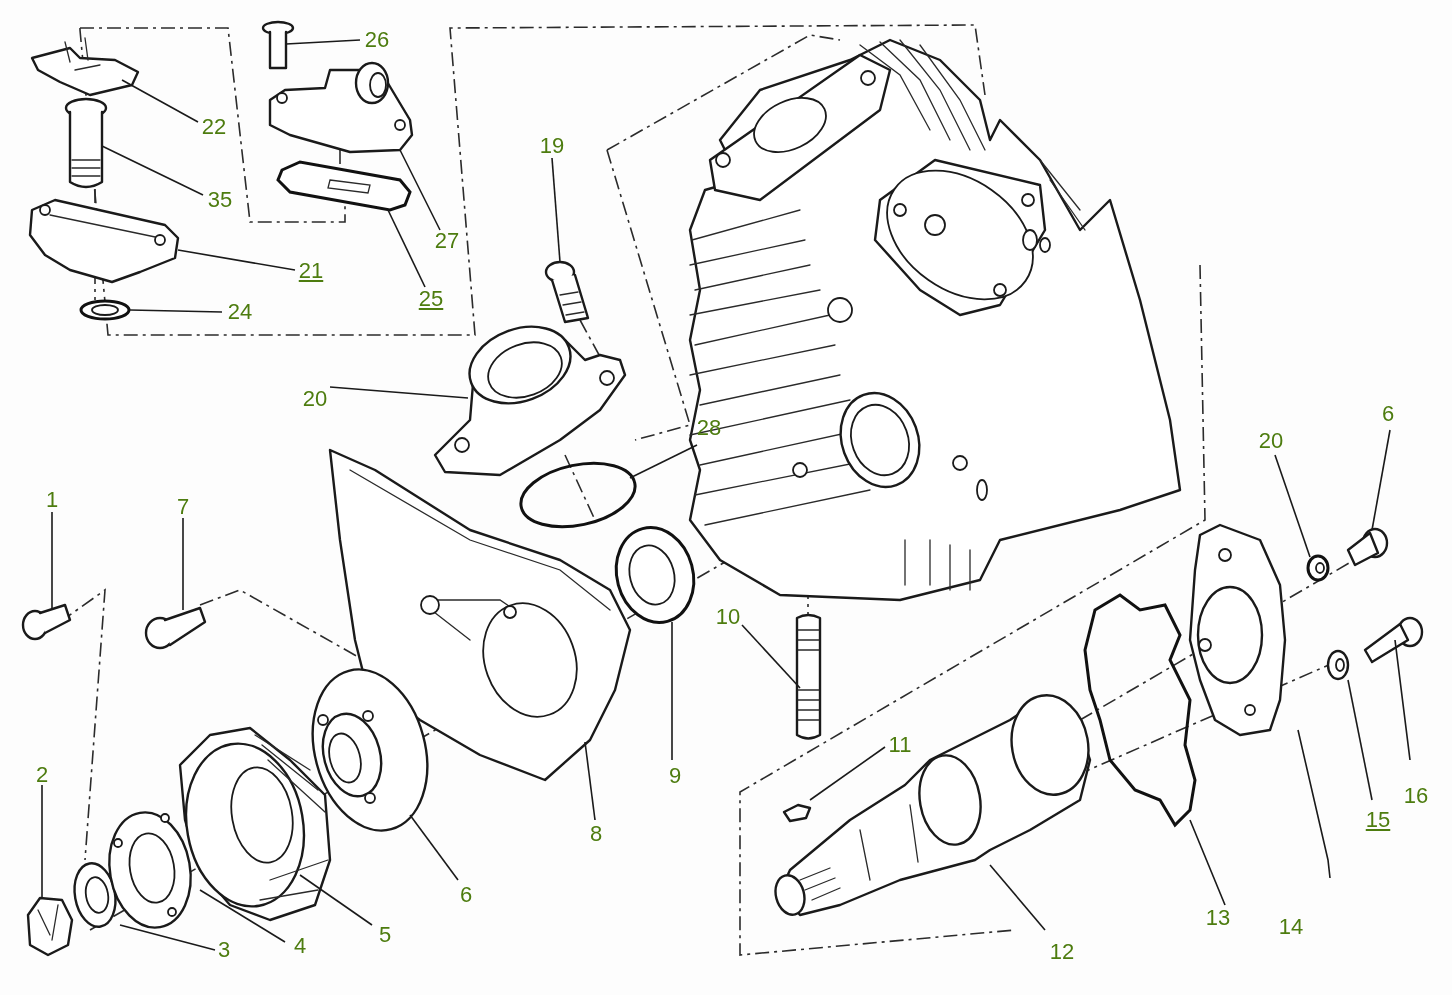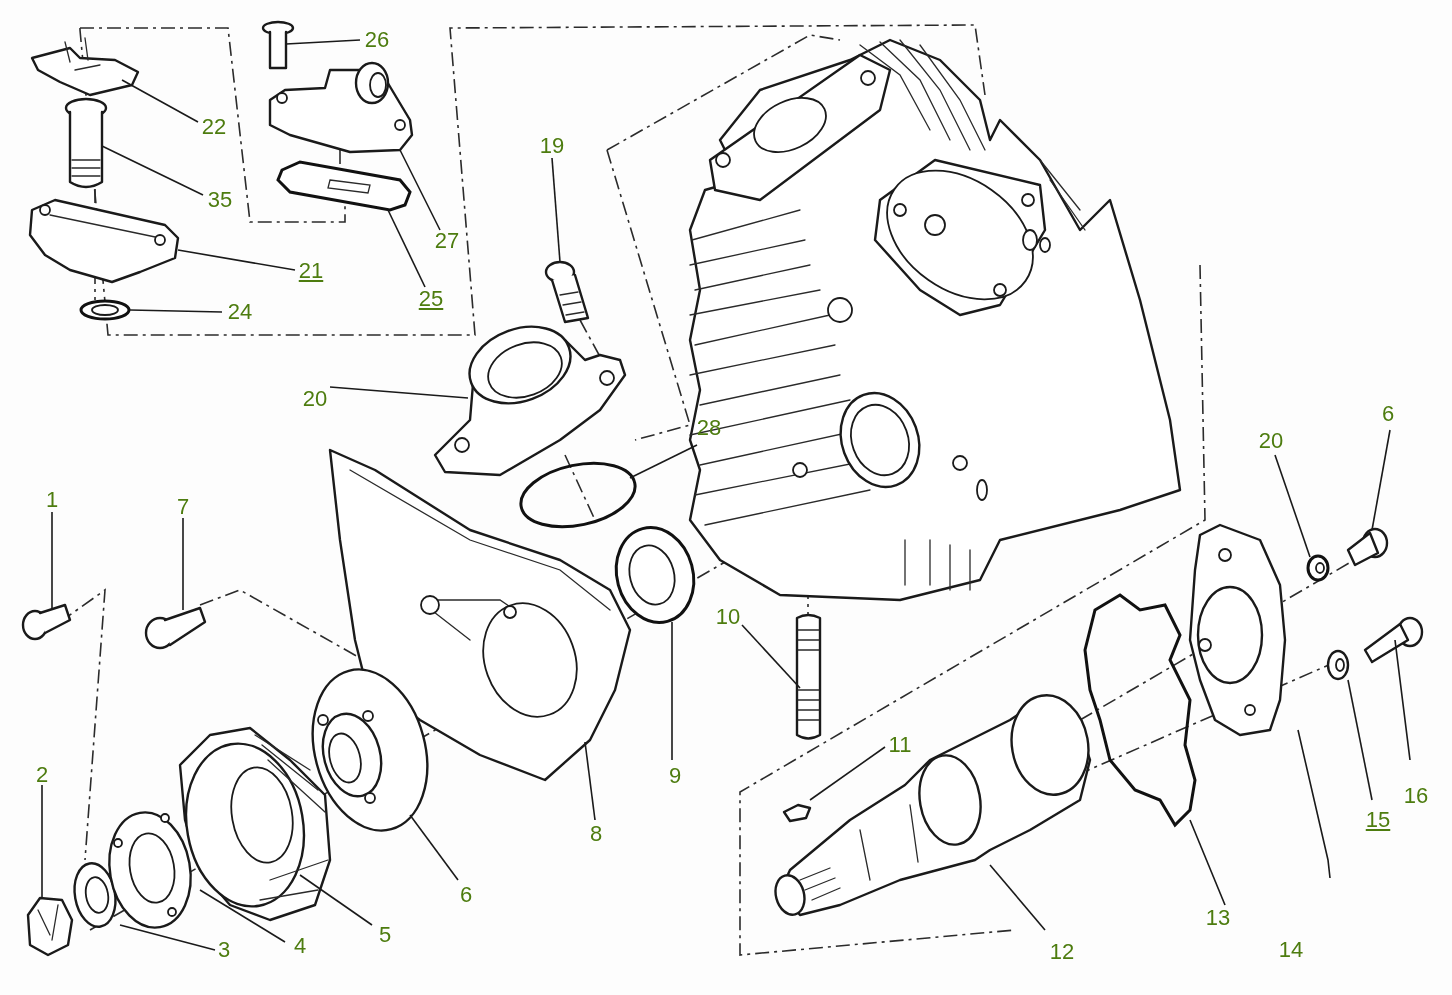--- a/index.html
+++ b/index.html
@@ -266,21 +266,21 @@
   <span class="callout" style="left:300px;top:946px;">4</span>
   <span class="callout" style="left:385px;top:935px;">5</span>
   <span class="callout" style="left:466px;top:895px;">6</span>
   <span class="callout" style="left:183px;top:507px;">7</span>
   <span class="callout" style="left:596px;top:834px;">8</span>
   <span class="callout" style="left:675px;top:776px;">9</span>
   <span class="callout" style="left:728px;top:617px;">10</span>
   <span class="callout" style="left:900px;top:745px;">11</span>
   <span class="callout" style="left:1062px;top:940px;margin-top:12px;">12</span>
   <span class="callout" style="left:1218px;top:918px;">13</span>
-  <span class="callout" style="left:1291px;top:927px;margin-top:23px;">14</span>
+  <span class="callout" style="left:1291px;top:927px;">14</span>
   <span class="callout" style="left:1378px;top:820px;text-decoration:underline;">15</span>
   <span class="callout" style="left:1416px;top:777px;margin-top:19px;">16</span>
   <span class="callout" style="left:1388px;top:414px;">6</span>
   <span class="callout" style="left:1271px;top:441px;">20</span>
   <span class="callout" style="left:552px;top:146px;">19</span>
   <span class="callout" style="left:315px;top:399px;">20</span>
   <span class="callout" style="left:311px;top:271px;text-decoration:underline;">21</span>
   <span class="callout" style="left:214px;top:127px;">22</span>
   <span class="callout" style="left:220px;top:200px;">35</span>
   <span class="callout" style="left:240px;top:312px;">24</span>

